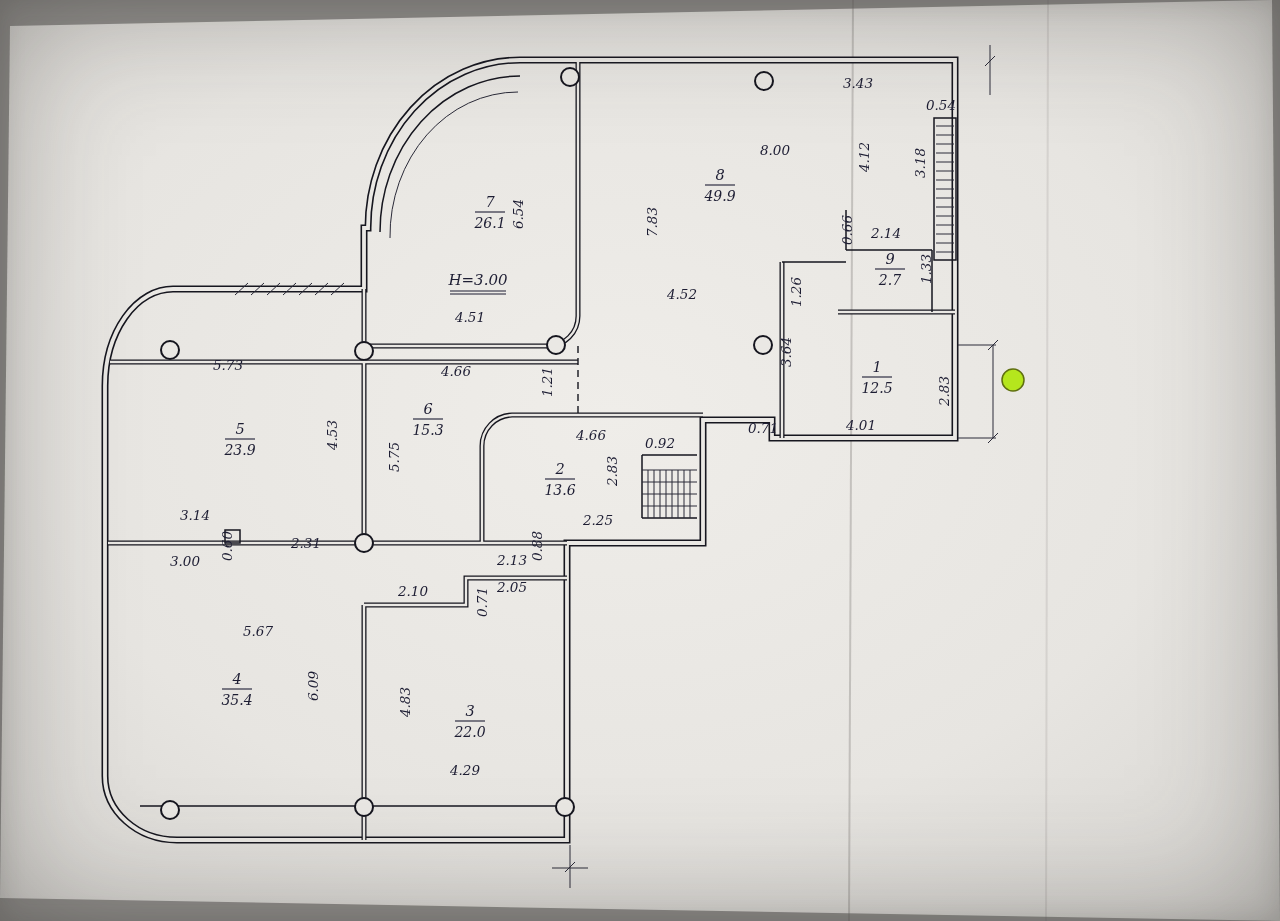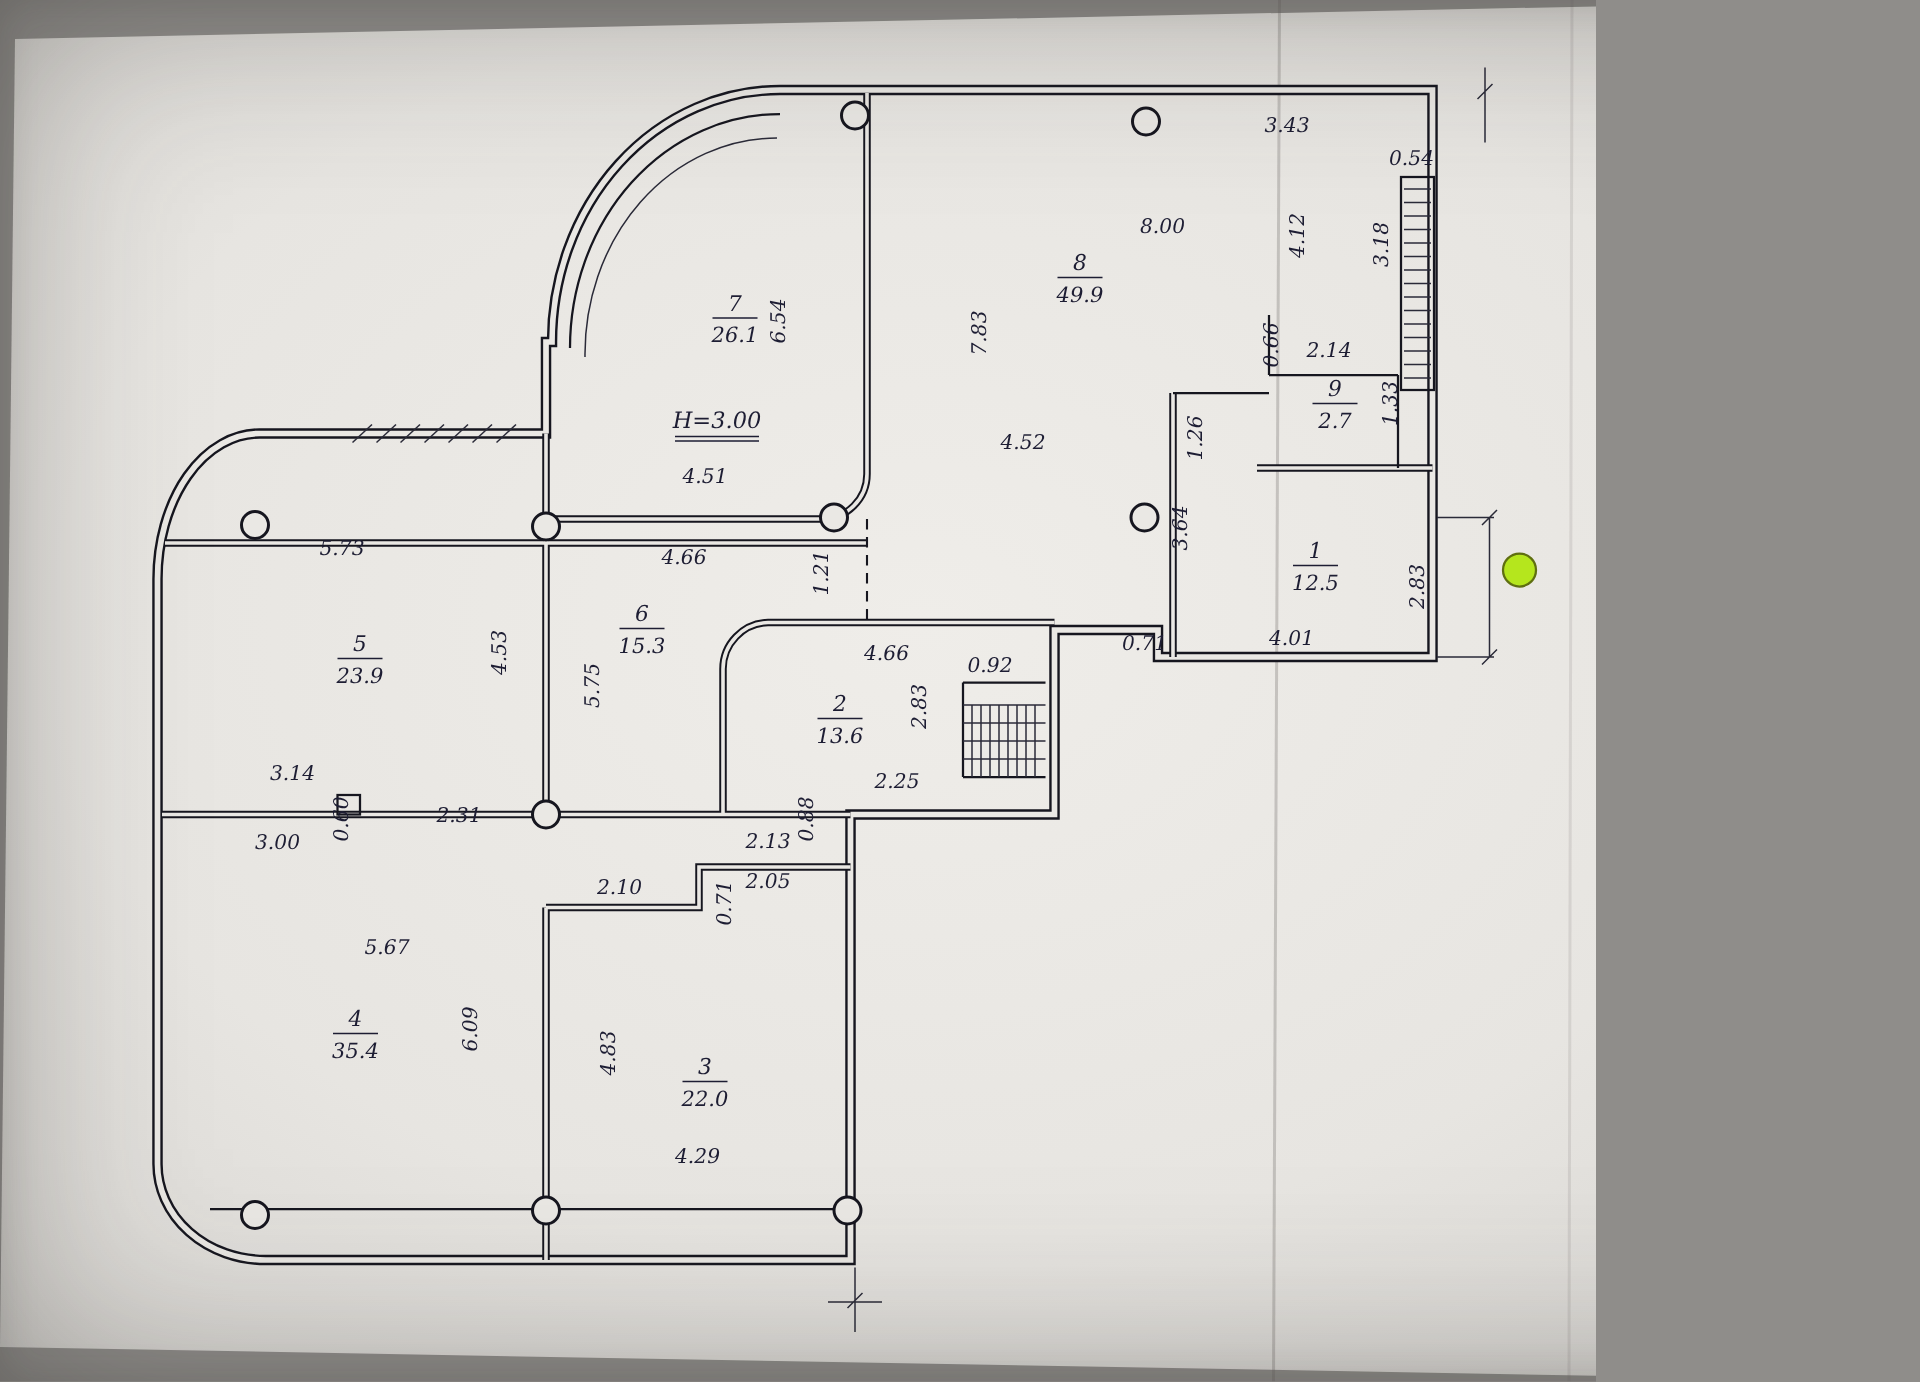--- a/index.html
+++ b/index.html
@@ -1,16 +1,16 @@
 <!DOCTYPE html>
 <html><head>
 <meta charset="utf-8">
 <style>
   html,body{margin:0;padding:0;background:#8f8d8a;}
-  .stage{position:relative;width:1064px;height:921px;overflow:hidden;font-family:"DejaVu Serif",serif;}
+  .stage{position:relative;width:1280px;height:921px;overflow:hidden;font-family:"DejaVu Serif",serif;}
   .stage svg{position:absolute;left:0;top:0;}
   .vignette{position:absolute;left:0;top:0;width:1280px;height:921px;pointer-events:none;
             box-shadow:inset 0 0 130px rgba(55,53,50,.38), inset 0 0 26px rgba(55,53,50,.18);}
   
   .wOutB{stroke:#16161f;stroke-width:7;fill:none;stroke-linejoin:miter;}
   .wOutW{stroke:#eae8e4;stroke-width:3.8;fill:none;stroke-linejoin:miter;}
   .wMedB{stroke:#16161f;stroke-width:5;fill:none;}
   .wMedW{stroke:#eae8e4;stroke-width:2.4;fill:none;}
   .thin{stroke:#16161f;stroke-width:1.5;fill:none;}
   .hair{stroke:#2a2a38;stroke-width:1;fill:none;}

